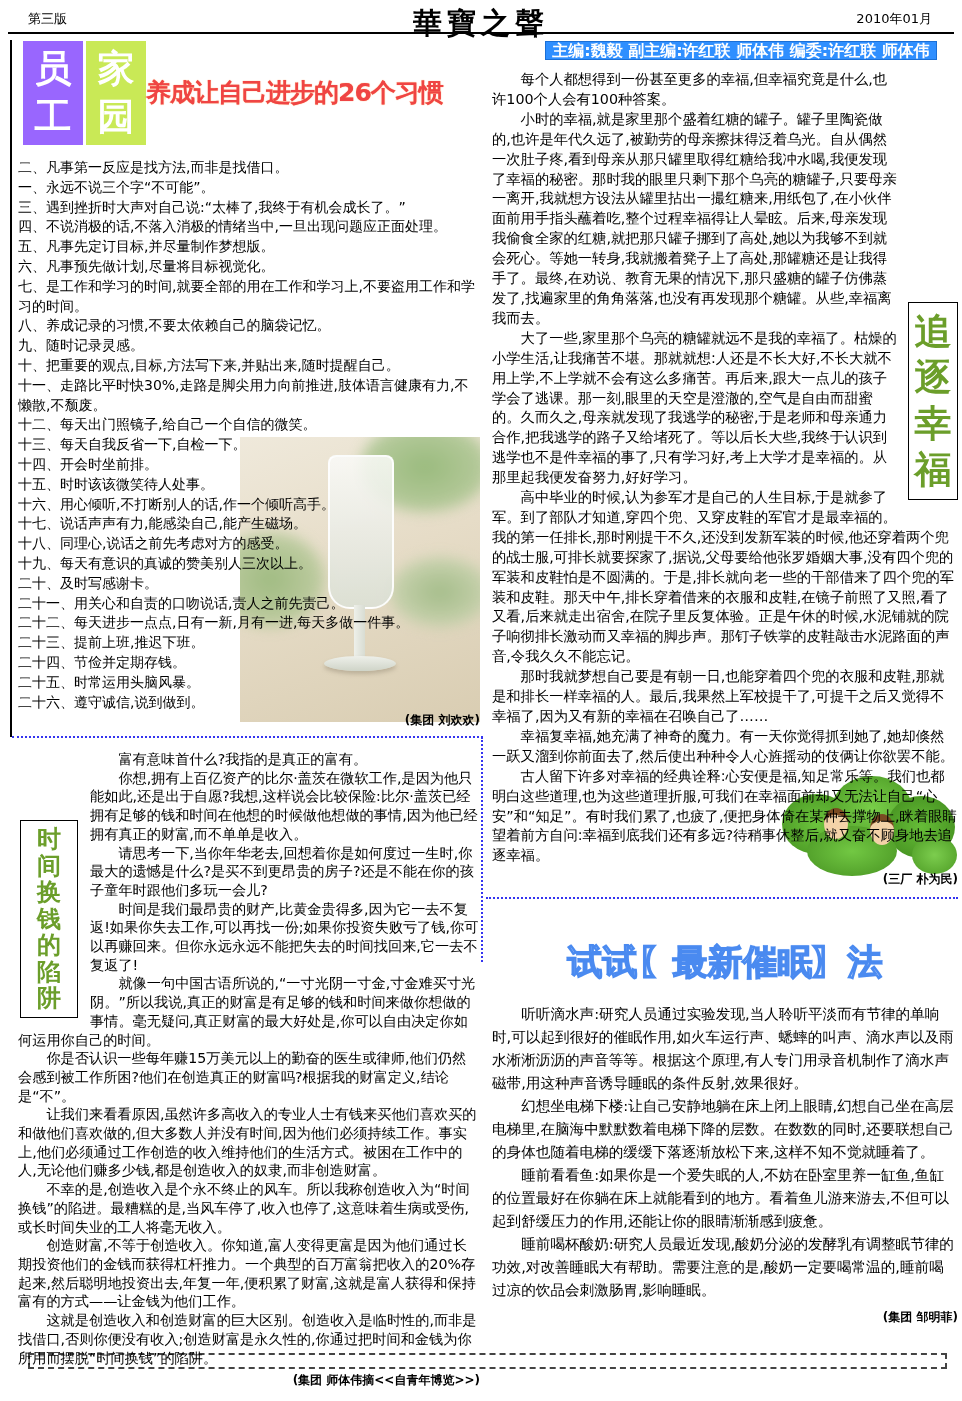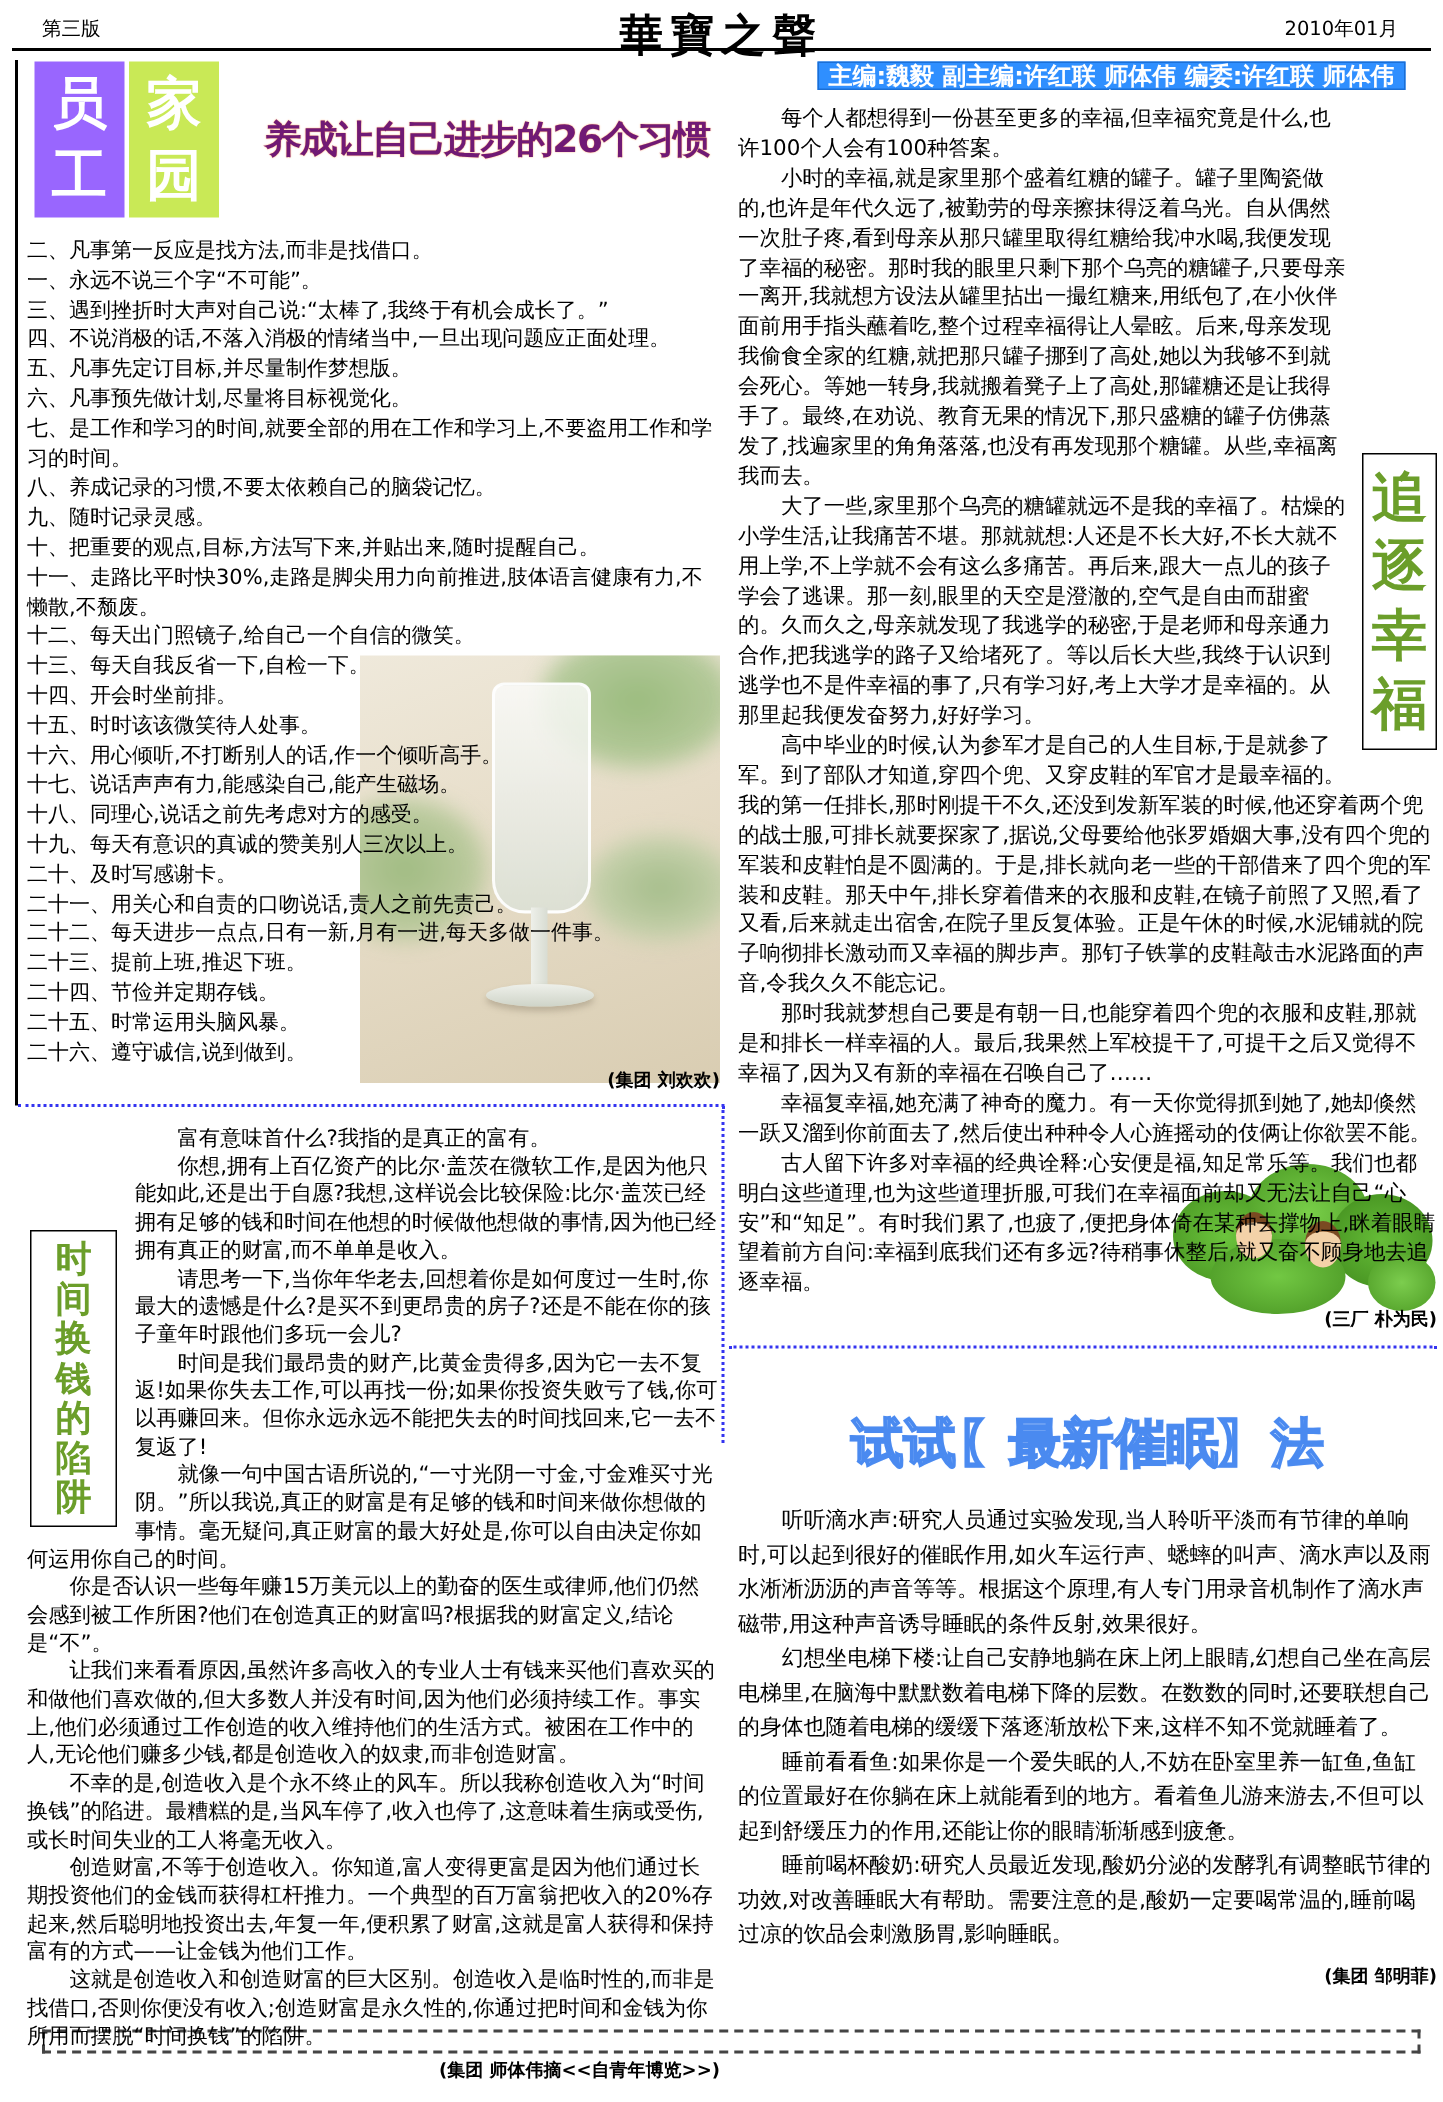--- a/index.html
+++ b/index.html
@@ -16,22 +16,22 @@
               text-align:center;line-height:17px;}
   
   .left-rule{position:absolute;left:10px;top:40px;width:2px;height:697px;background:#000;}
   
   .logo-block{position:absolute;top:41px;width:60px;height:104px;display:flex;flex-direction:column;
               align-items:center;justify-content:center;}
   .logo-purple{left:23px;background:#9966fe;}
   .logo-green{left:86px;background:#c9e956;}
   .logo-char{color:#fff;font-size:37px;font-weight:900;line-height:48px;}
   
-  .habits-title{position:absolute;left:158px;top:76px;width:315px;margin:0;text-align:right;
-                font-size:25px;font-weight:bold;color:#701a75;letter-spacing:-1px;
+  .habits-title{position:absolute;left:146px;top:76px;width:315px;margin:0;text-align:left;
+                font-size:25px;font-weight:bold;color:#ef4444;letter-spacing:-1px;
                 text-shadow:0 0 1px #ff8b45;}
   .glass-photo{position:absolute;left:240px;top:437px;width:240px;height:285px;z-index:0;
                background:linear-gradient(160deg,#efe9db 0%,#e6dcc7 45%,#d9cdb2 100%);overflow:hidden;}
   .leaf{position:absolute;border-radius:50%;filter:blur(7px);opacity:.75;}
   .leaf1{left:120px;top:-15px;width:130px;height:90px;background:radial-gradient(#7fae62,#a8c48e 70%,transparent 75%);}
   .leaf2{left:-25px;top:95px;width:110px;height:95px;background:radial-gradient(#88b06a,#b3c796 70%,transparent 75%);}
   .leaf3{left:150px;top:120px;width:100px;height:70px;background:radial-gradient(#90b478,#c0d0a8 70%,transparent 78%);}
   .glass-bowl{position:absolute;left:88px;top:18px;width:62px;height:150px;
               background:linear-gradient(180deg,rgba(250,250,248,.85),rgba(219,224,214,.85));
               border:2px solid rgba(255,255,255,.9);border-radius:8px 8px 22px 22px;}

